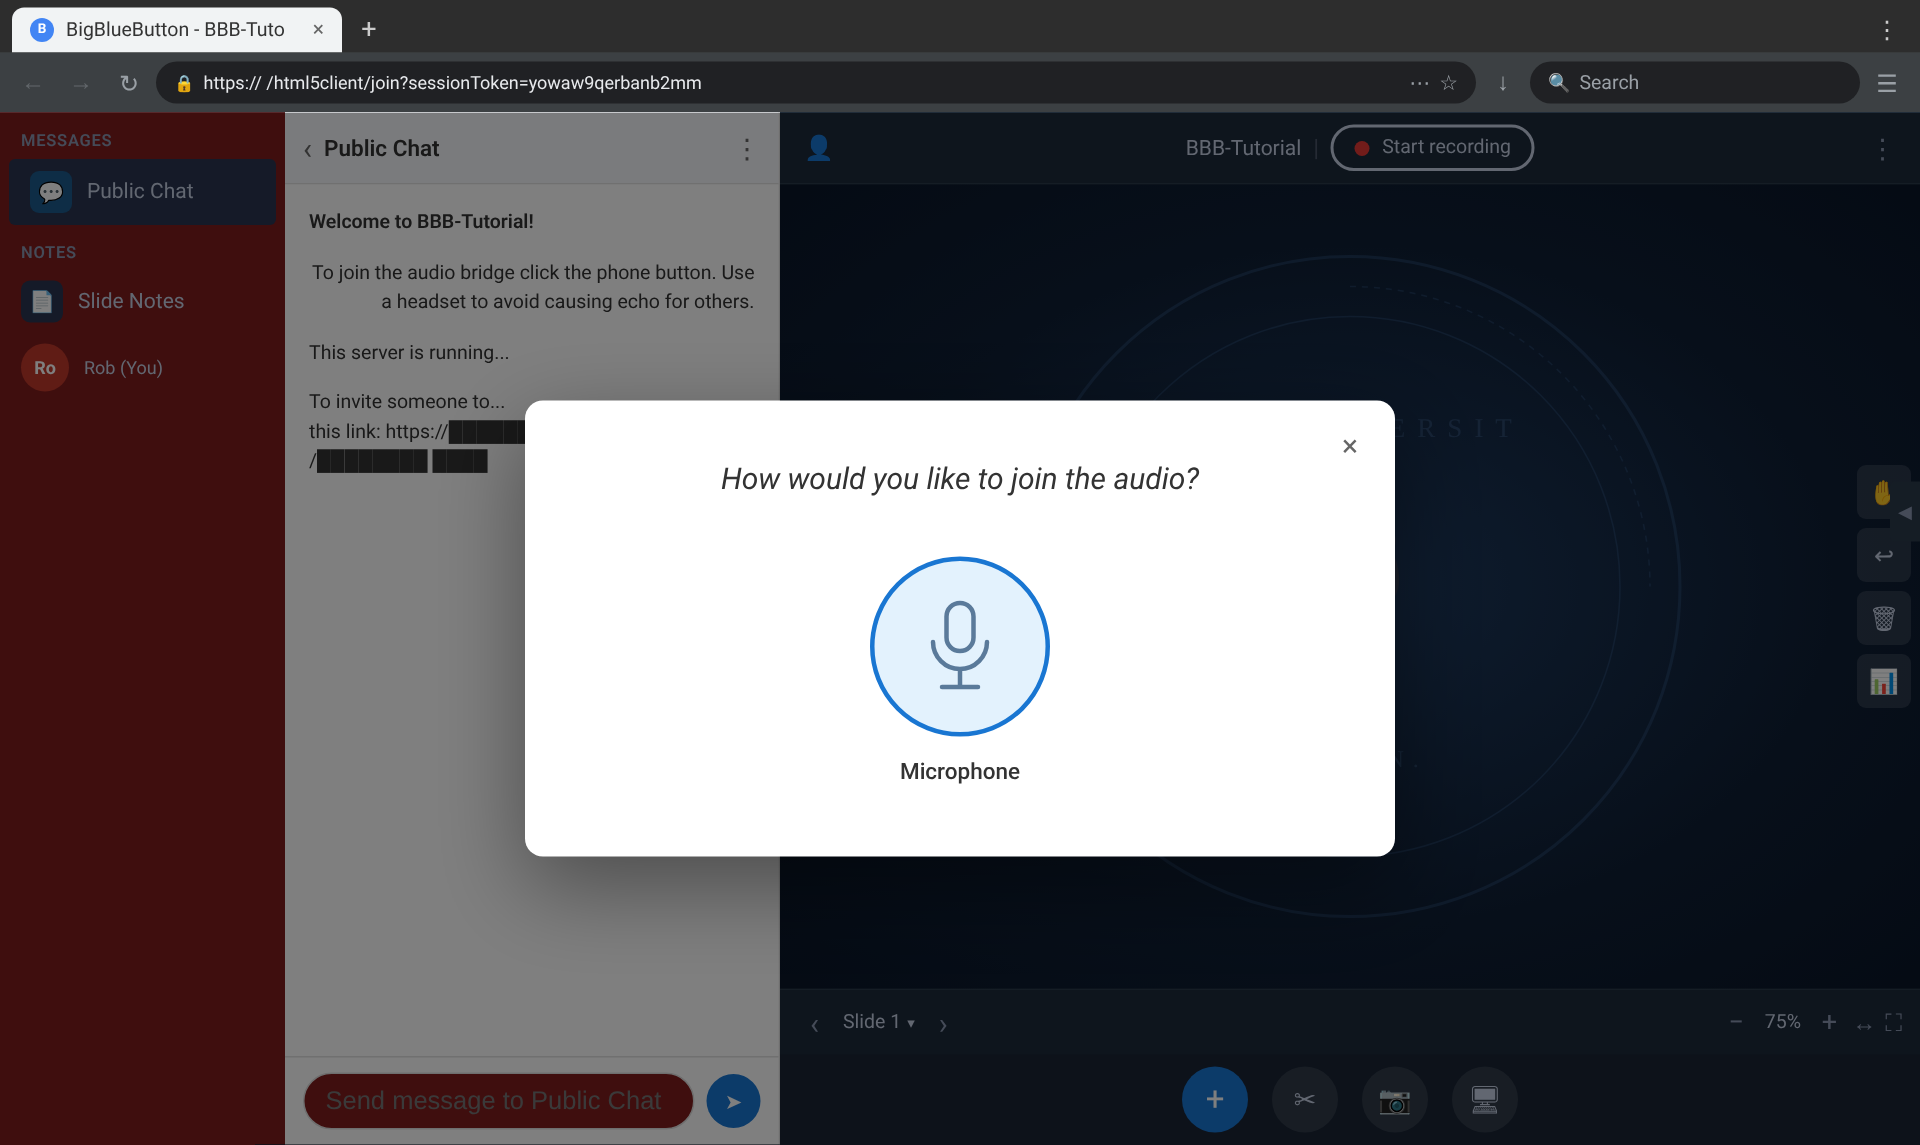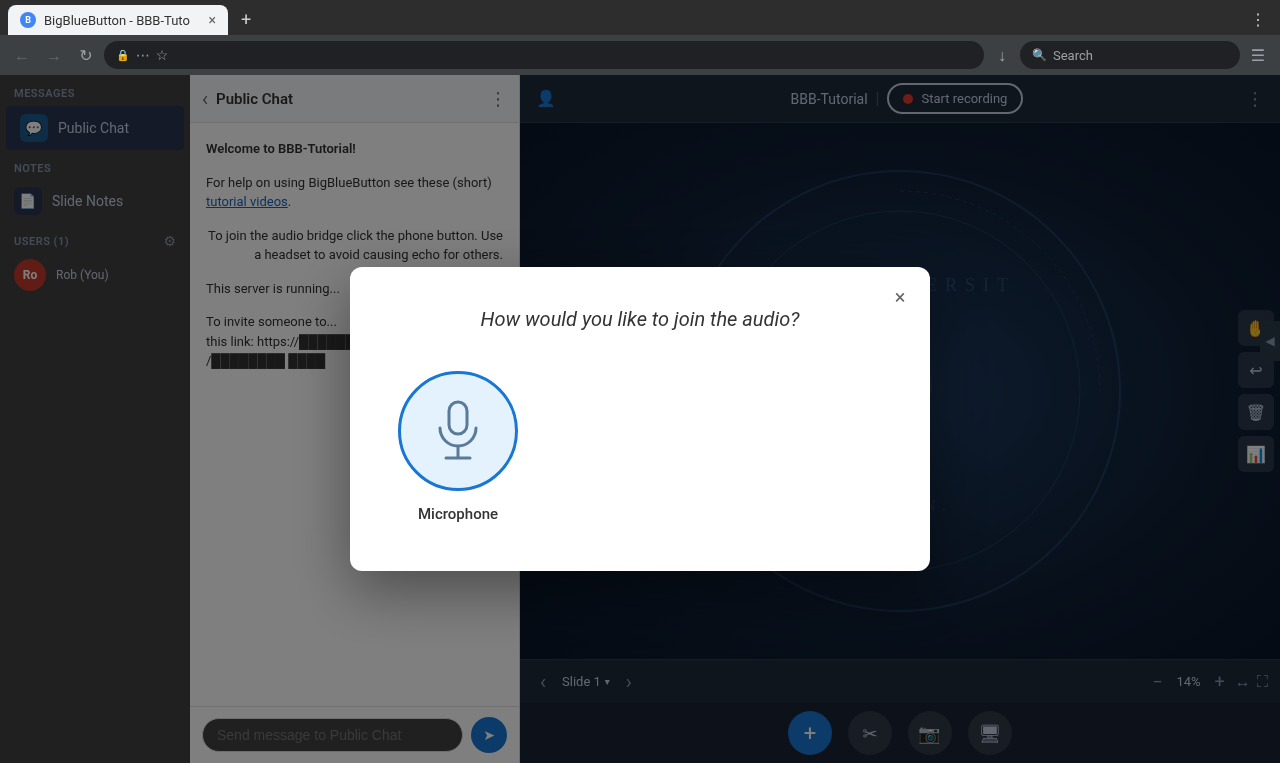--- a/index.html
+++ b/index.html
@@ -20,80 +20,74 @@
     <div style="flex:1;"></div>
     <div style="width:28px;height:28px;display:flex;align-items:center;justify-content:center;color:#ccc;font-size:16px;cursor:pointer;border-radius:50%;margin-bottom:2px;">⋮</div>
   </div>
 
   <div style="background:#3c4043;height:40px;display:flex;align-items:center;padding:0 8px;gap:4px;">
     <div style="width:28px;height:28px;display:flex;align-items:center;justify-content:center;border-radius:50%;cursor:pointer;color:#9aa0a6;font-size:16px;opacity:0.4;">←</div>
     <div style="width:28px;height:28px;display:flex;align-items:center;justify-content:center;border-radius:50%;cursor:pointer;color:#9aa0a6;font-size:16px;opacity:0.4;">→</div>
     <div style="width:28px;height:28px;display:flex;align-items:center;justify-content:center;border-radius:50%;cursor:pointer;color:#9aa0a6;font-size:16px;">↻</div>
     <div style="flex:1;background:#202124;border-radius:20px;height:28px;display:flex;align-items:center;padding:0 12px;gap:6px;">
       <span style="color:#9aa0a6;font-size:11px;">🔒</span>
+      <span style="font-size:12px;color:#e8eaed;flex:1;">https://             /html5client/join?sessionToken=yowaw9qerbanb2mm</span>
       <span style="color:#9aa0a6;font-size:14px;cursor:pointer;">⋯</span>
       <span style="color:#9aa0a6;font-size:14px;cursor:pointer;">☆</span>
     </div>
     <div style="width:28px;height:28px;display:flex;align-items:center;justify-content:center;border-radius:50%;cursor:pointer;color:#9aa0a6;font-size:16px;">↓</div>
     <div style="background:#202124;border-radius:20px;height:28px;width:220px;display:flex;align-items:center;padding:0 12px;gap:6px;">
       <span style="color:#9aa0a6;font-size:12px;">🔍</span>
       <span style="font-size:13px;color:#9aa0a6;">Search</span>
     </div>
     <div style="width:28px;height:28px;display:flex;align-items:center;justify-content:center;border-radius:50%;cursor:pointer;color:#9aa0a6;font-size:16px;">☰</div>
   </div>
 </div>
 
 <div style="display:flex;height:688px;width:1280px;">
 
-  <div style="width:190px;background:#404040;display:flex;flex-direction:column;color:#c5cfe3;flex-shrink:0;">
+  <div style="width:190px;background:#7f1d1d;display:flex;flex-direction:column;color:#c5cfe3;flex-shrink:0;">
     <div style="font-size:11px;font-weight:600;color:#8a96b0;padding:12px 14px 4px;text-transform:uppercase;letter-spacing:0.5px;">MESSAGES</div>
     <div style="display:flex;align-items:center;gap:10px;padding:8px 14px;cursor:pointer;background:#2a3550;border-radius:4px;margin:2px 6px;">
       <div style="width:28px;height:28px;background:#1c5a8c;border-radius:6px;display:flex;align-items:center;justify-content:center;color:#4fc3f7;font-size:14px;flex-shrink:0;">💬</div>
       <span style="font-size:14px;color:#c5cfe3;">Public Chat</span>
     </div>
     <div style="font-size:11px;font-weight:600;color:#8a96b0;padding:10px 14px 4px;text-transform:uppercase;letter-spacing:0.5px;">NOTES</div>
     <div style="display:flex;align-items:center;gap:10px;padding:8px 14px;cursor:pointer;">
       <div style="width:28px;height:28px;background:#2a3550;border-radius:6px;display:flex;align-items:center;justify-content:center;color:#8a96b0;font-size:14px;flex-shrink:0;">📄</div>
       <span style="font-size:14px;color:#c5cfe3;">Slide Notes</span>
-    </div>
-    <div style="display:flex;align-items:center;padding:10px 14px 4px;justify-content:space-between;">
-      <span style="font-size:11px;font-weight:600;color:#8a96b0;text-transform:uppercase;letter-spacing:0.5px;">USERS (1)</span>
-      <span style="color:#8a96b0;font-size:14px;cursor:pointer;">⚙</span>
     </div>
     <div style="display:flex;align-items:center;gap:10px;padding:6px 14px;cursor:pointer;">
       <div style="width:32px;height:32px;background:#c0392b;border-radius:50%;display:flex;align-items:center;justify-content:center;color:white;font-size:12px;font-weight:bold;flex-shrink:0;">Ro</div>
       <span style="font-size:12px;color:#c5cfe3;">Rob (You)</span>
     </div>
   </div>
 
   <div style="width:330px;background:#fff;display:flex;flex-direction:column;flex-shrink:0;border-right:1px solid #ddd;">
     <div style="display:flex;align-items:center;padding:0 12px;height:48px;border-bottom:1px solid #e0e0e0;background:#f5f7fa;">
       <span style="color:#666;font-size:20px;cursor:pointer;margin-right:8px;">‹</span>
       <span style="font-size:15px;font-weight:600;color:#333;flex:1;">Public Chat</span>
       <span style="color:#666;font-size:18px;cursor:pointer;">⋮</span>
     </div>
     <div style="flex:1;overflow-y:auto;padding:16px;background:#fff;">
       <div style="margin-bottom:14px;">
         <div style="font-size:13px;color:#333;line-height:1.5;font-weight:600;">Welcome to BBB-Tutorial!</div>
       </div>
-      <div style="margin-bottom:14px;">
-        <div style="font-size:13px;color:#333;line-height:1.5;">For help on using BigBlueButton see these (short) <a href="#" style="color:#1565c0;text-decoration:underline;">tutorial videos</a>.</div>
-      </div>
       <div style="margin-bottom:14px;text-align:right;">
         <div style="font-size:13px;color:#333;line-height:1.5;">To join the audio bridge click the phone button. Use a headset to avoid causing echo for others.</div>
       </div>
       <div style="margin-bottom:14px;">
         <div style="font-size:13px;color:#333;line-height:1.5;">This server is running...</div>
       </div>
       <div style="margin-bottom:14px;">
         <div style="font-size:13px;color:#333;line-height:1.5;">To invite someone to...<br>this link: https://██████<br>/████████ ████</div>
       </div>
     </div>
     <div style="padding:10px 12px;border-top:1px solid #e0e0e0;display:flex;align-items:center;gap:8px;background:#fff;">
-      <input type="text" style="flex: 1 1 0%; border: 1px solid rgb(221, 221, 221); border-radius: 20px; padding: 8px 14px; font-size: 14px; color: rgb(153, 153, 153); outline: none; background: #404040;" placeholder="Send message to Public Chat">
+      <input type="text" style="flex: 1 1 0%; border: 1px solid rgb(221, 221, 221); border-radius: 20px; padding: 8px 14px; font-size: 17px; color: rgb(153, 153, 153); outline: none; background: #7f1d1d;" placeholder="Send message to Public Chat">
       <div style="width:36px;height:36px;background:#1976d2;border-radius:50%;display:flex;align-items:center;justify-content:center;cursor:pointer;color:white;font-size:14px;flex-shrink:0;">➤</div>
     </div>
   </div>
 
   <div style="flex:1;background:#1c2a3a;display:flex;flex-direction:column;position:relative;">
 
     <div style="display:flex;align-items:center;padding:0 16px;height:48px;background:#1c2a3a;border-bottom:1px solid #2a3a4a;">
       <span style="color:#8a96b0;font-size:16px;margin-right:12px;cursor:pointer;">👤</span>
       <div style="flex:1;display:flex;align-items:center;justify-content:center;gap:8px;">
         <span style="color:#c5cfe3;font-size:14px;">BBB-Tutorial</span>
@@ -134,41 +128,41 @@
     <div style="display:flex;align-items:center;height:44px;background:#1c2a3a;border-top:1px solid #2a3a4a;padding:0 12px;gap:8px;">
       <span style="color:#8a96b0;font-size:20px;cursor:pointer;padding:4px 8px;">‹</span>
       <div style="display:flex;align-items:center;gap:4px;">
         <span style="color:#c5cfe3;font-size:13px;">Slide 1</span>
         <span style="color:#c5cfe3;font-size:10px;cursor:pointer;">▾</span>
       </div>
       <span style="color:#8a96b0;font-size:20px;cursor:pointer;padding:4px 8px;">›</span>
       <div style="flex:1;"></div>
       <div style="display:flex;align-items:center;gap:6px;">
         <span style="color:#8a96b0;font-size:18px;cursor:pointer;">−</span>
-        <span style="color:#c5cfe3;font-size:13px;min-width:40px;text-align:center;">14%</span>
+        <span style="color:#c5cfe3;font-size:13px;min-width:40px;text-align:center;">75%</span>
         <span style="color:#8a96b0;font-size:18px;cursor:pointer;">+</span>
         <span style="color:#8a96b0;font-size:16px;cursor:pointer;margin-left:4px;">↔</span>
         <span style="color:#8a96b0;font-size:16px;cursor:pointer;">⛶</span>
       </div>
     </div>
 
     <div style="height:60px;background:#1a2535;display:flex;align-items:center;justify-content:center;gap:16px;">
       <div style="width:44px;height:44px;background:#1976d2;border-radius:50%;display:flex;align-items:center;justify-content:center;cursor:pointer;color:white;font-size:22px;">+</div>
       <div style="width:44px;height:44px;background:rgba(255,255,255,0.1);border-radius:50%;display:flex;align-items:center;justify-content:center;cursor:pointer;color:#c5cfe3;font-size:18px;">✂</div>
       <div style="width:44px;height:44px;background:rgba(255,255,255,0.1);border-radius:50%;display:flex;align-items:center;justify-content:center;cursor:pointer;color:#c5cfe3;font-size:18px;">📷</div>
       <div style="width:44px;height:44px;background:rgba(255,255,255,0.1);border-radius:50%;display:flex;align-items:center;justify-content:center;cursor:pointer;color:#c5cfe3;font-size:18px;">🖥</div>
     </div>
   </div>
 </div>
 
 <div style="position:fixed;top:75px;left:0;right:0;bottom:0;background:rgba(0,0,0,0.5);display:flex;align-items:center;justify-content:center;z-index:1000;">
   <div style="background:white;border-radius:12px;padding:40px 48px 48px;width:580px;position:relative;box-shadow:0 20px 60px rgba(0,0,0,0.4);">
     <div style="position:absolute;top:16px;right:16px;width:28px;height:28px;display:flex;align-items:center;justify-content:center;cursor:pointer;color:#666;font-size:20px;border-radius:50%;">×</div>
     <div style="text-align:center;font-size:20px;color:#333;margin-bottom:40px;font-weight:400;font-style:italic;">How would you like to join the audio?</div>
-    <div style="display:flex;justify-content:space-between;gap:60px;">
+    <div style="display:flex;justify-content:center;gap:60px;">
 
       <div style="display:flex;flex-direction:column;align-items:center;gap:14px;cursor:pointer;">
         <div style="width:120px;height:120px;border-radius:50%;display:flex;align-items:center;justify-content:center;border:3px solid #1976d2;background:#e3f2fd;">
           <svg width="52" height="62" viewBox="0 0 52 62" fill="none">
             <rect x="17" y="2" width="18" height="32" rx="9" fill="none" stroke="#5a7a9a" stroke-width="3"></rect>
             <path d="M8 28c0 9.9 8.1 18 18 18s18-8.1 18-18" stroke="#5a7a9a" stroke-width="3" fill="none" stroke-linecap="round"></path>
             <line x1="26" y1="46" x2="26" y2="58" stroke="#5a7a9a" stroke-width="3"></line>
             <line x1="14" y1="58" x2="38" y2="58" stroke="#5a7a9a" stroke-width="3" stroke-linecap="round"></line>
           </svg>
         </div>

